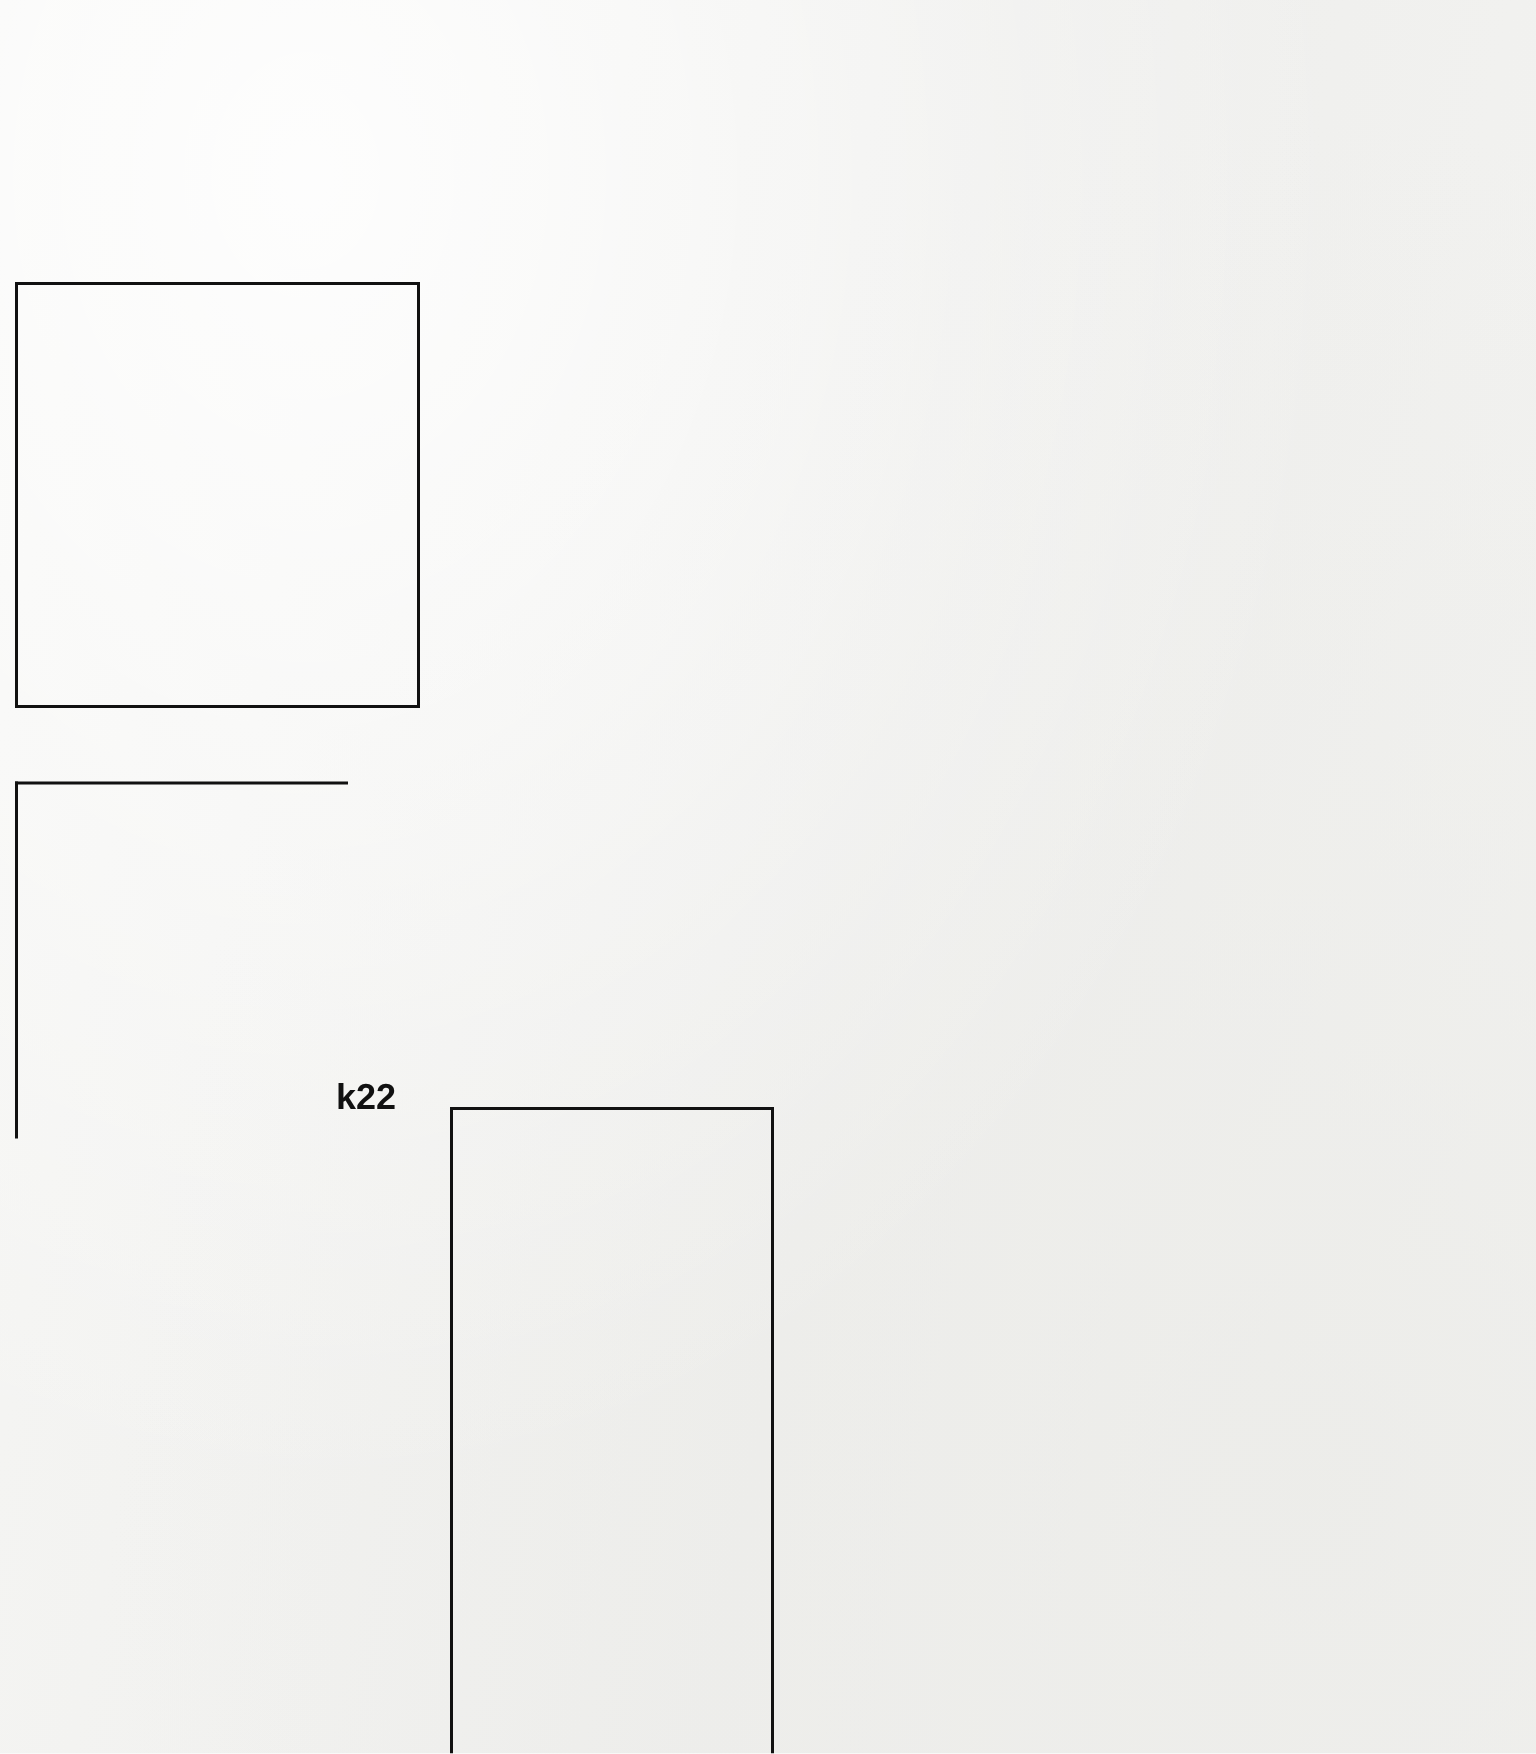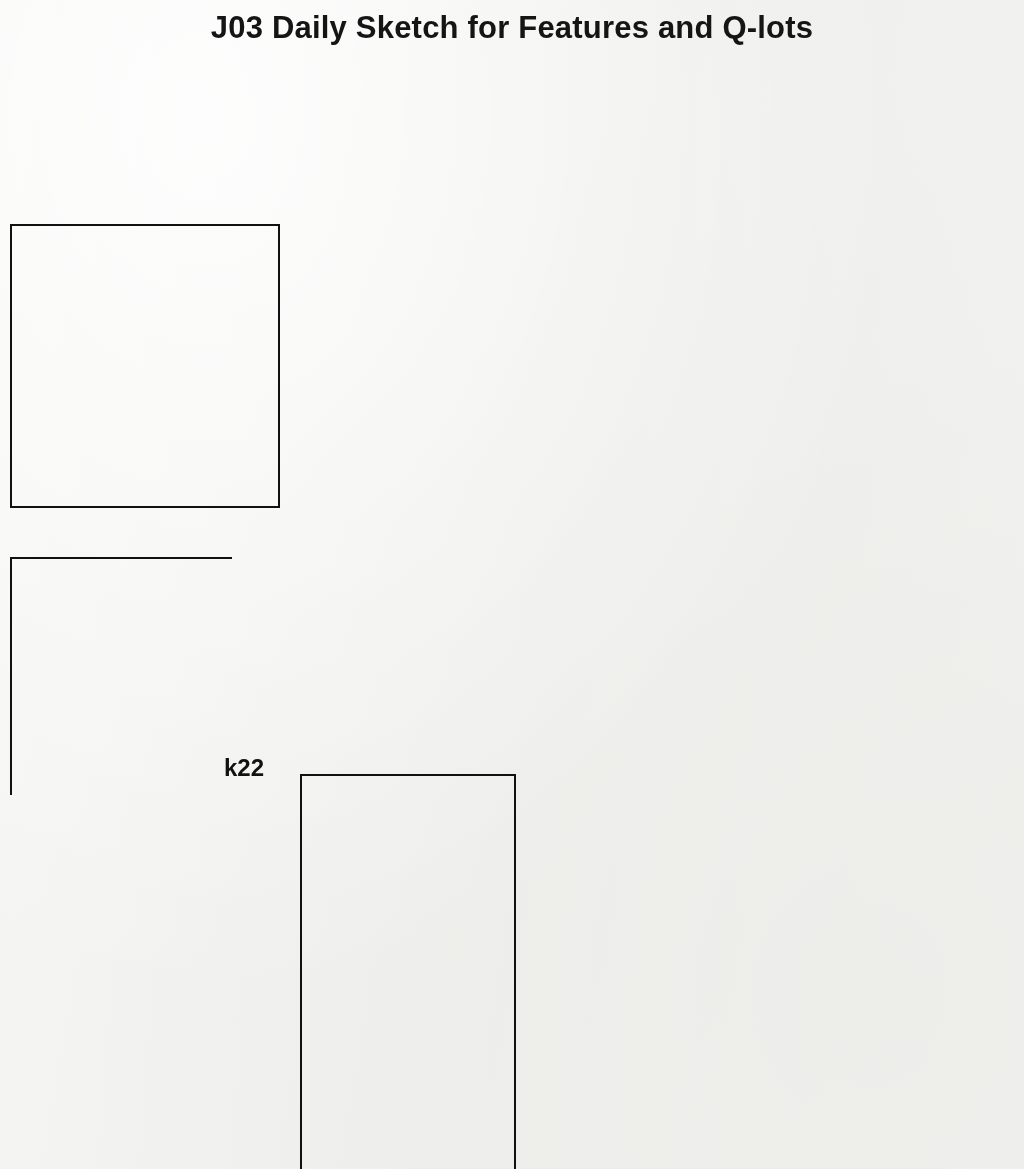--- a/index.html
+++ b/index.html
@@ -71,21 +71,20 @@
     font-size: 21px;
     color: #2b2b2b;
     letter-spacing: 0.5px;
   }
 </style>
 </head>
 <body>
 
 <div id="sheet">
 
-  <div class="title">J03 Daily Sketch for Features and Q-lots</div>
 
   <div class="box" style="left:10px; top:188px; width:270px; height:284px;"></div>
   <div class="inner-line" style="left:10px; top:237px; width:222px; height:238px;"></div>
   <div class="lot-label" style="left:224px; top:196px;">k22</div>
 
   <div class="box" style="left:300px; top:188px; width:216px; height:578px;"></div>
 
   <div class="field-value" style="left:850px; top:274px;"></div>
 
 </div>

